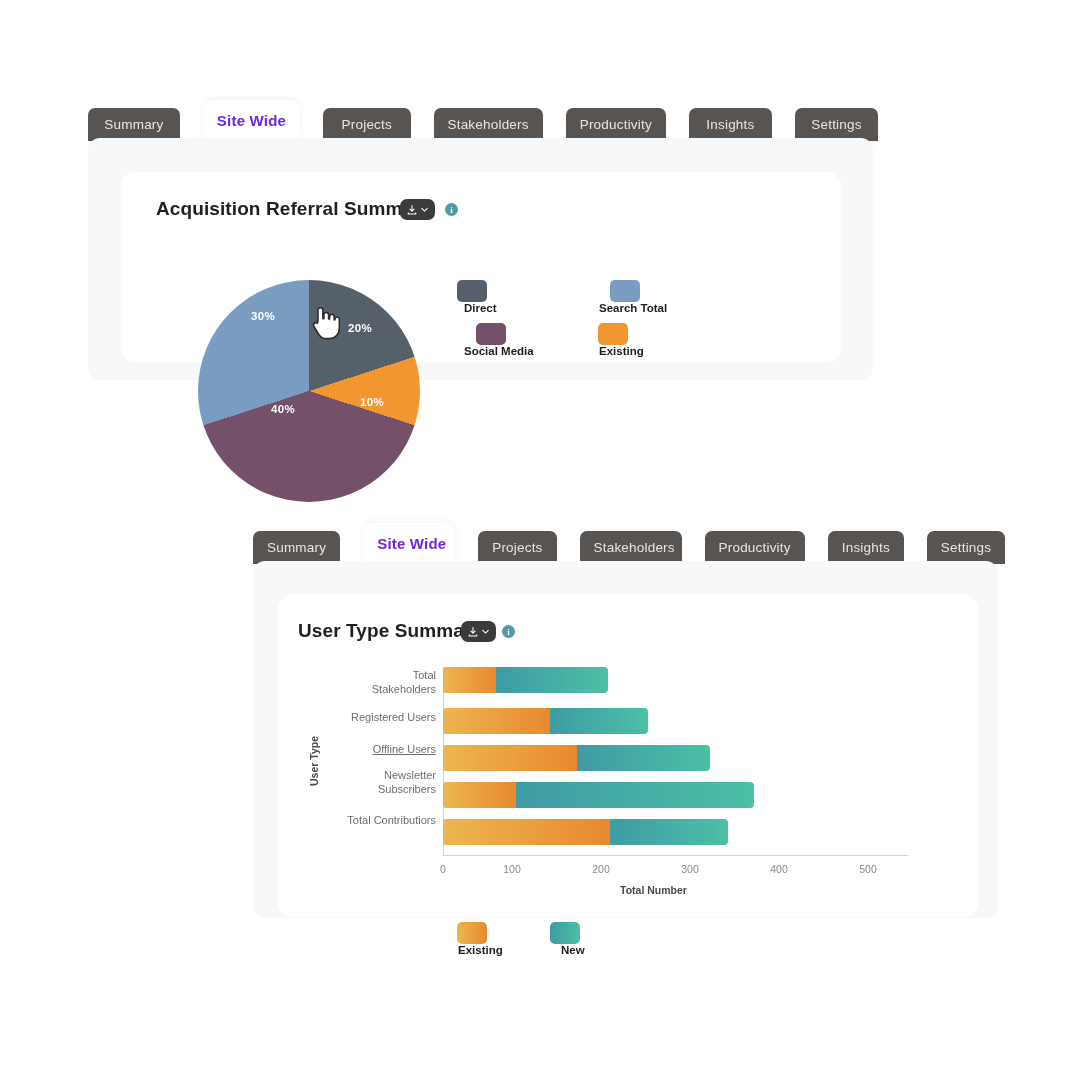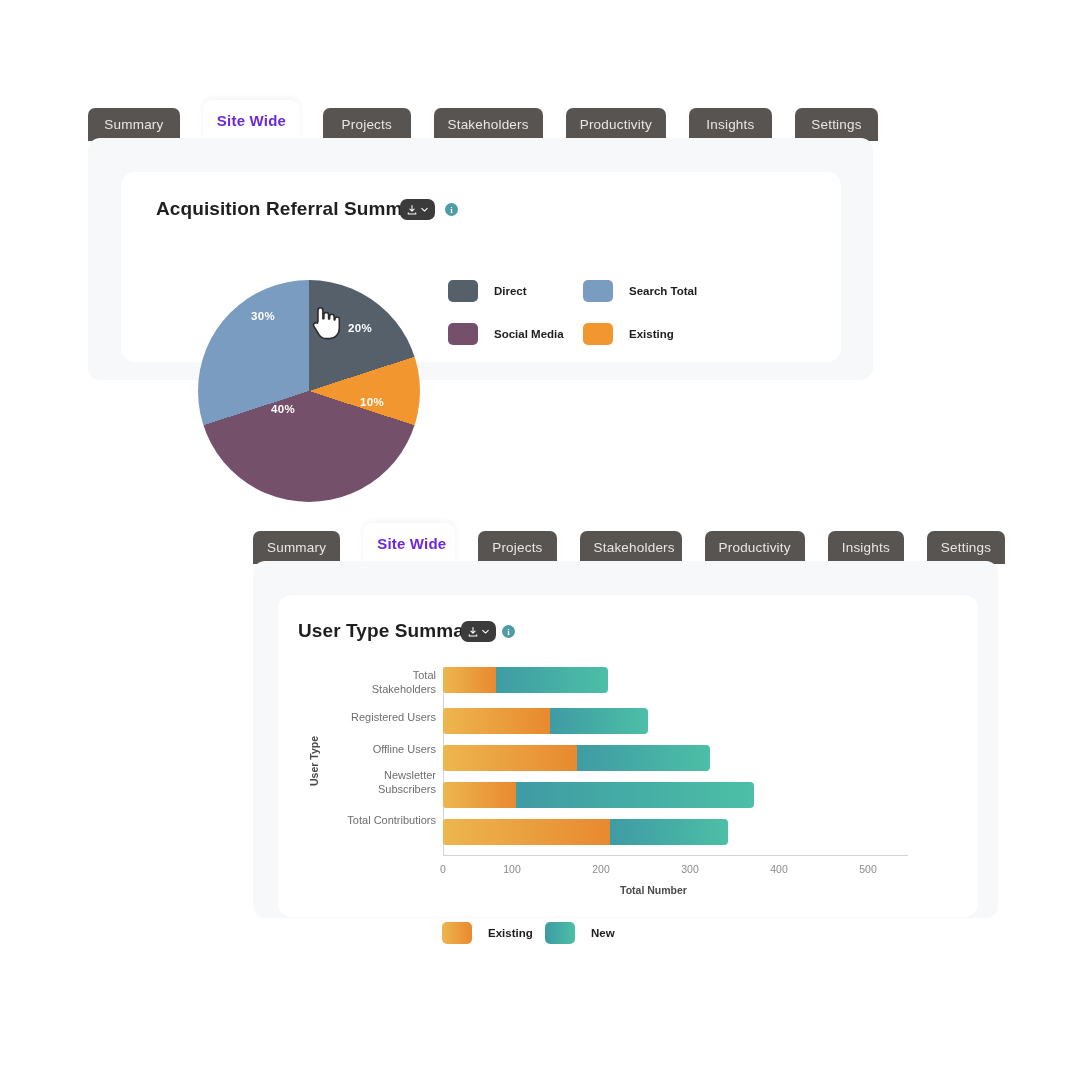--- a/index.html
+++ b/index.html
@@ -67,21 +67,21 @@
     font-size:10.5px;font-weight:bold;color:#1c1c1c;line-height:1.45;
     width:175px;
   }
   .tooltip-close{
     position:absolute;top:7px;right:9px;font-size:12px;color:#4a4a4a;
     line-height:1;cursor:pointer;
   }
   .cursor-hand{position:absolute;width:34px;height:38px;}
 
   
-  .legend-item{position:absolute;display:flex;align-items:center;}
+  .legend-item{position:absolute;display:flex;align-items:center;flex-direction:column;}
   .swatch{width:30px;height:22px;border-radius:5px;}
   .legend-lbl{
     margin-left:16px;font-size:11.5px;font-weight:bold;color:#1d1d1d;
     white-space:nowrap;
   }
 
   
   .axis-line{position:absolute;background:#d3d3d3;}
   .ytick{
     position:absolute;font-size:11px;color:#6e6e6e;text-align:right;
@@ -192,21 +192,21 @@
   </div>
   <div class="info-dot" style="left:249px;top:102px;">i</div>
 
   <div class="axis-line" style="left:190px;top:144px;width:1px;height:188px;"></div>
 
   <div class="axis-line" style="left:190px;top:332px;width:465px;height:1px;"></div>
 
   <div class="ytick" style="left:60px;top:146px;width:123px;">Total
 Stakeholders</div>
   <div class="ytick" style="left:60px;top:188px;width:123px;">Registered Users</div>
-  <div class="ytick" style="left:60px;top:220px;width:123px;">Offline Users</div>
+  <div class="ytick" style="left:60px;top:220px;width:123px;text-decoration:underline;">Offline Users</div>
   <div class="ytick" style="left:60px;top:246px;width:123px;">Newsletter
 Subscribers</div>
   <div class="ytick" style="left:60px;top:291px;width:123px;">Total Contributiors</div>
 
   <div class="axis-title y" style="left:55px;top:263px;">User Type</div>
 
   <div class="bar-seg first" style="left:190px;top:144px;width:53px;background:linear-gradient(90deg,#edb64f,#e8892f);"></div>
   <div class="bar-seg last" style="left:243px;top:144px;width:112px;background:linear-gradient(90deg,#3f9ba4,#4cbfa6);"></div>
 
   <div class="bar-seg first" style="left:190px;top:185px;width:107px;background:linear-gradient(90deg,#edb64f,#e8892f);"></div>

